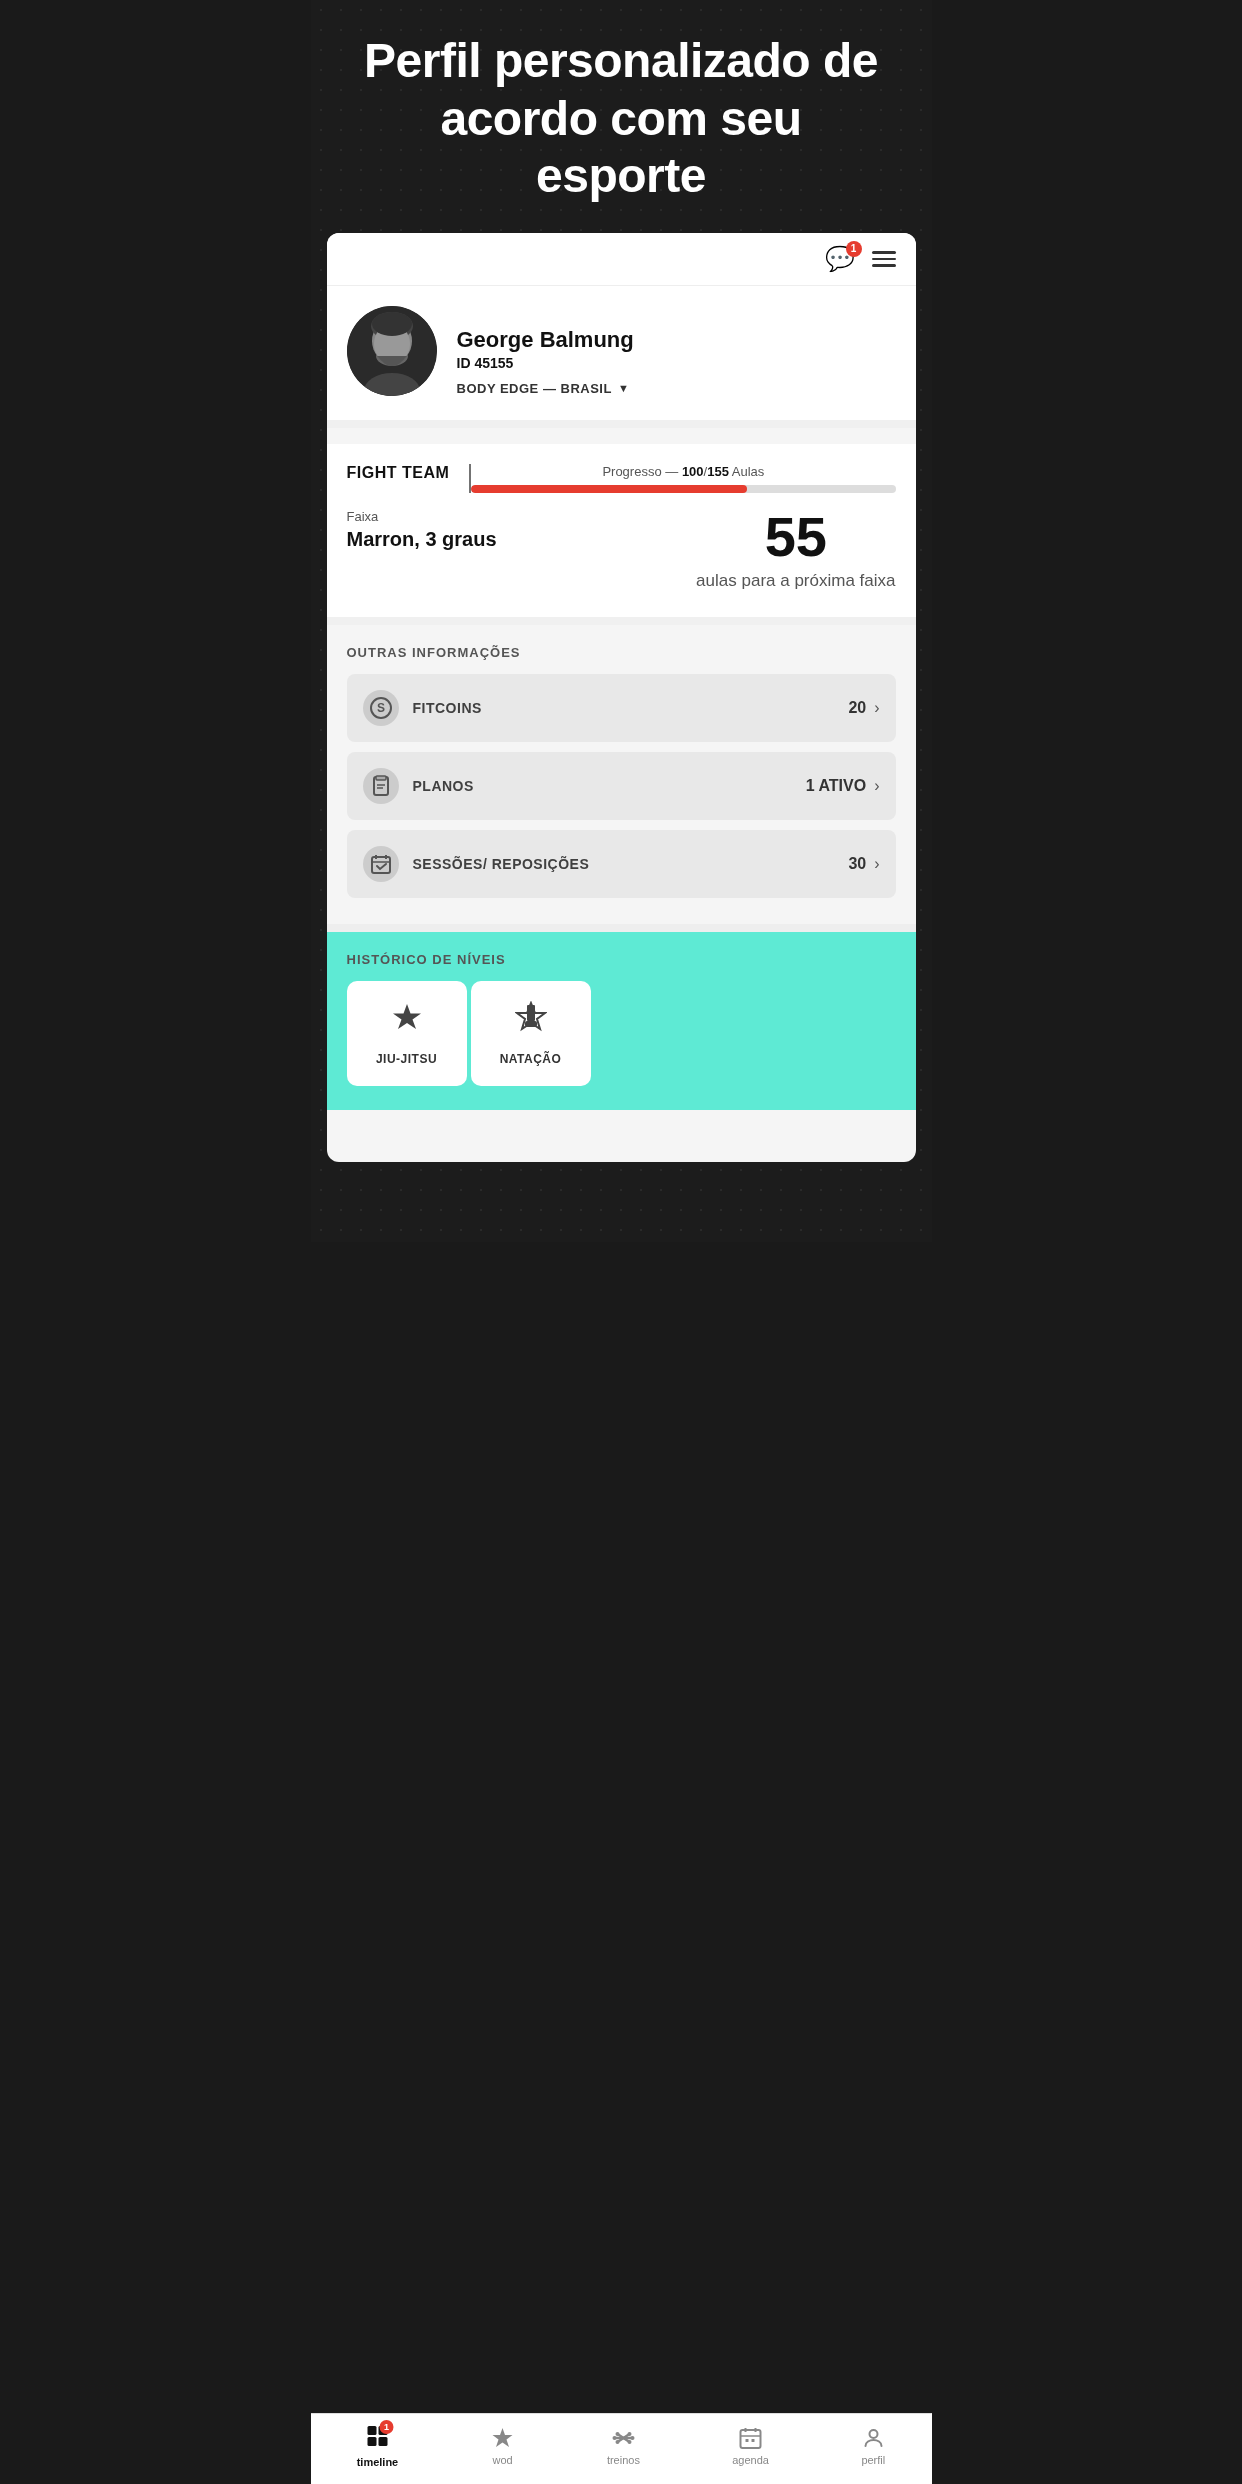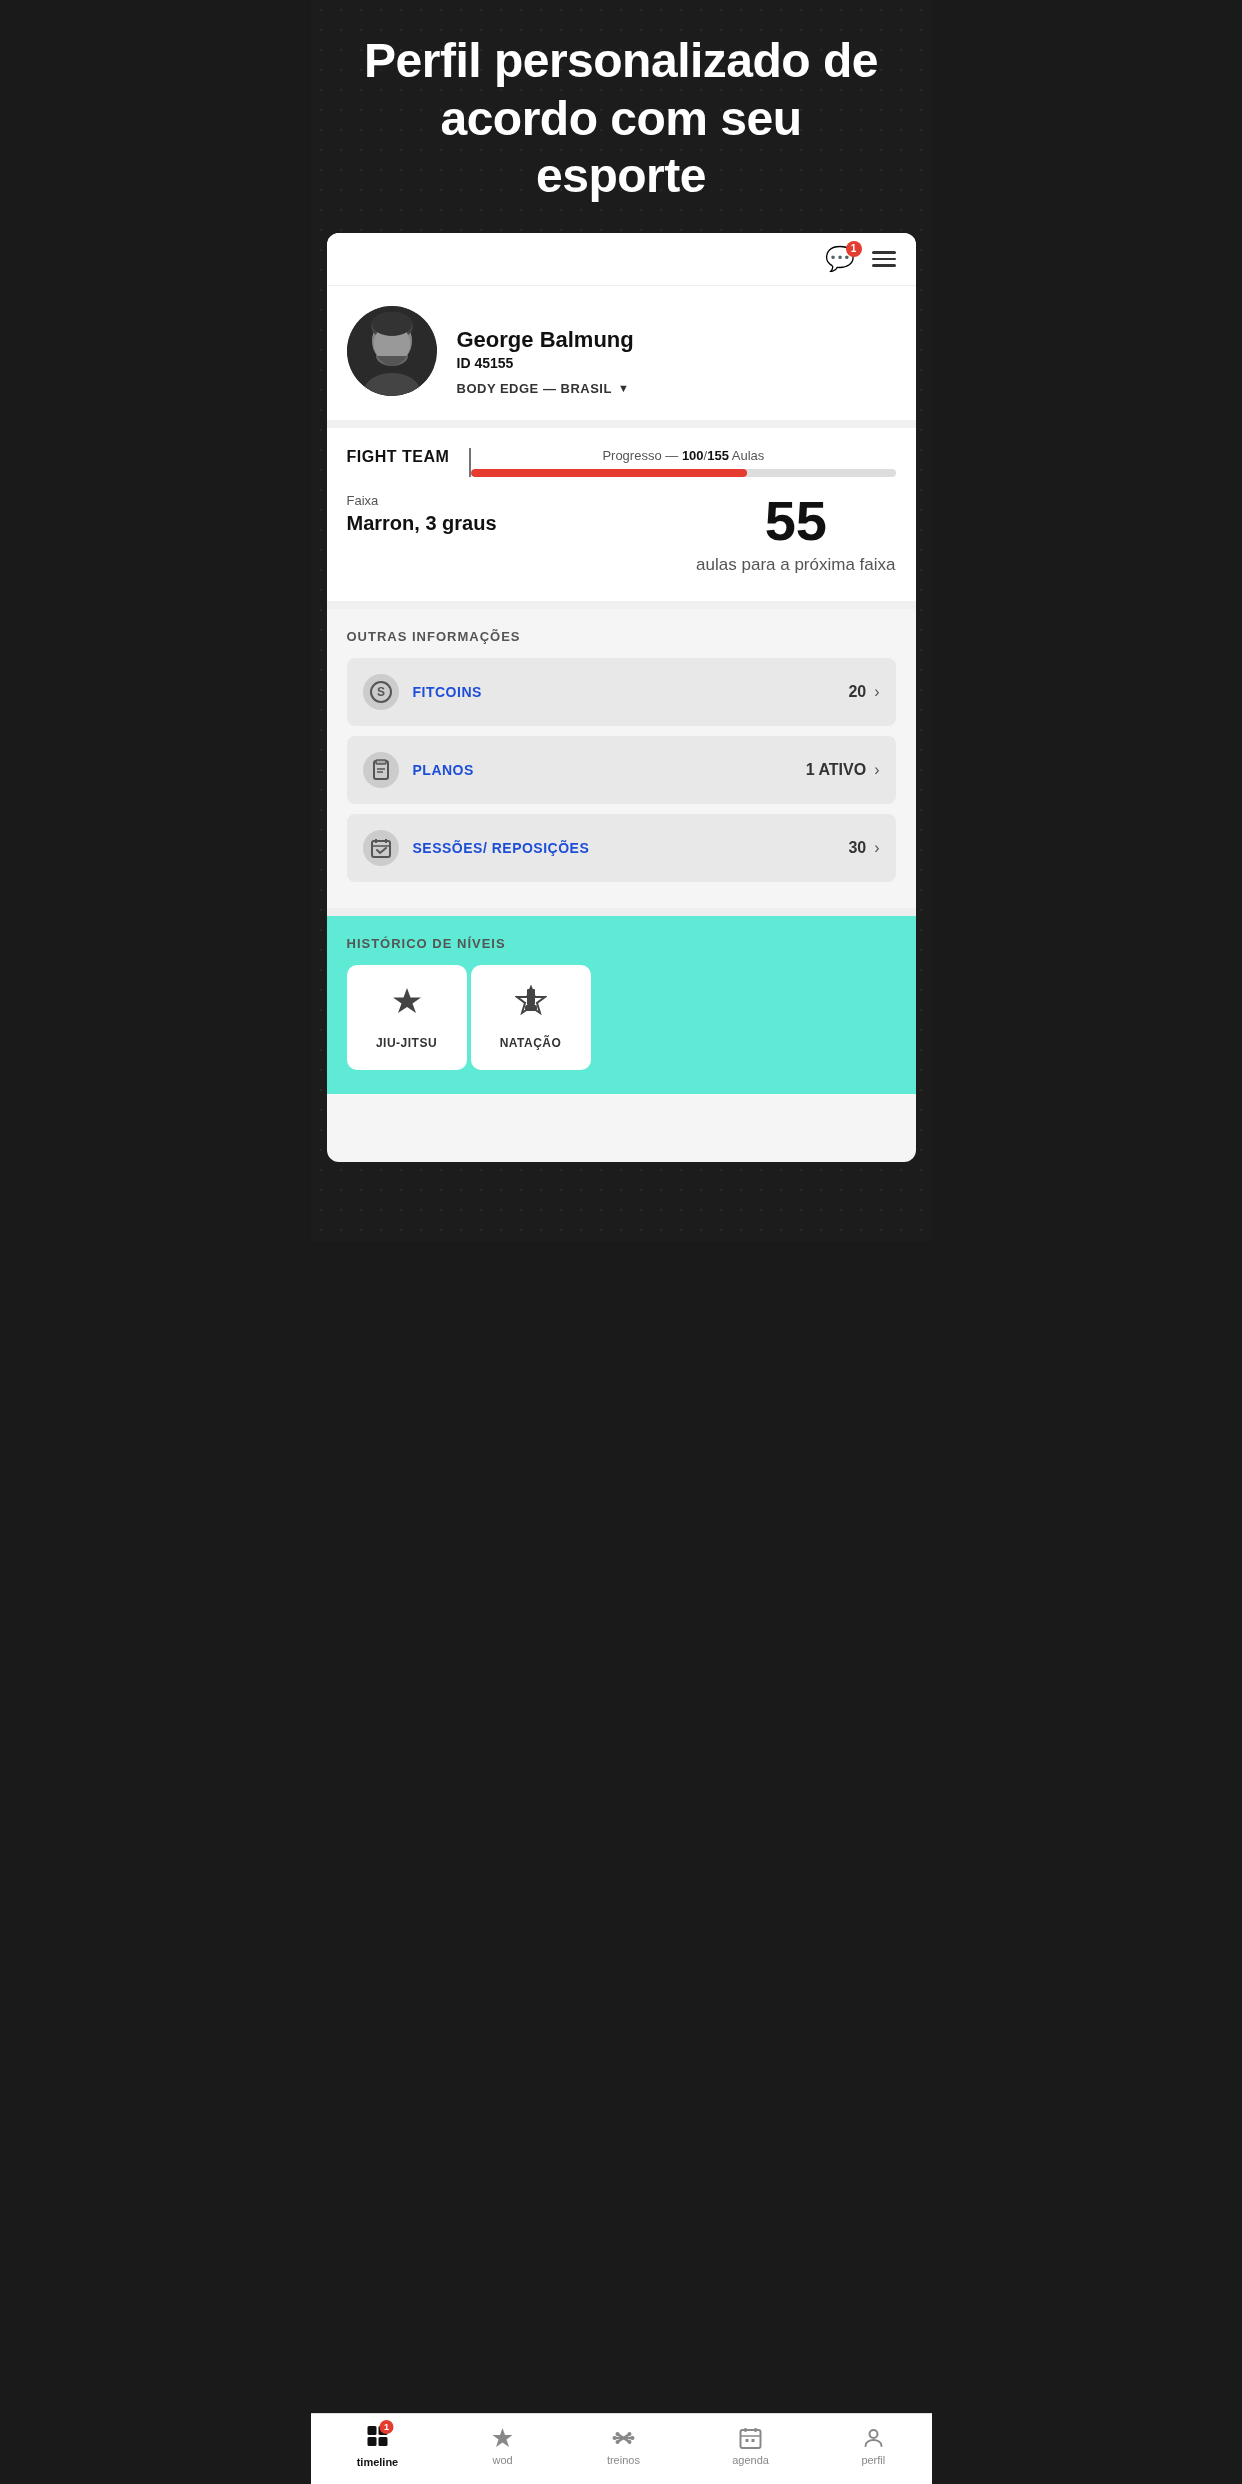--- a/index.html
+++ b/index.html
@@ -162,20 +162,21 @@
     .dropdown-arrow {
       font-size: 11px;
       color: #333;
     }
 
     
     .fight-team-section {
       background: #ffffff;
       padding: 20px 20px 24px;
       border-bottom: 8px solid #f0f0f0;
+      margin-top: 16px;
     }
 
     .fight-team-top {
       display: flex;
       align-items: flex-start;
       gap: 0;
       margin-bottom: 16px;
     }
 
     .fight-team-label {
@@ -294,21 +295,21 @@
       margin-right: 14px;
       flex-shrink: 0;
       color: #555;
       font-size: 18px;
     }
 
     .info-item-label {
       flex: 1;
       font-size: 14px;
       font-weight: 700;
-      color: #1d4ed8;
+      color: #404040;
       letter-spacing: 0.5px;
     }
 
     .info-item-value {
       font-size: 16px;
       font-weight: 600;
       color: #333;
       margin-right: 8px;
     }
 

